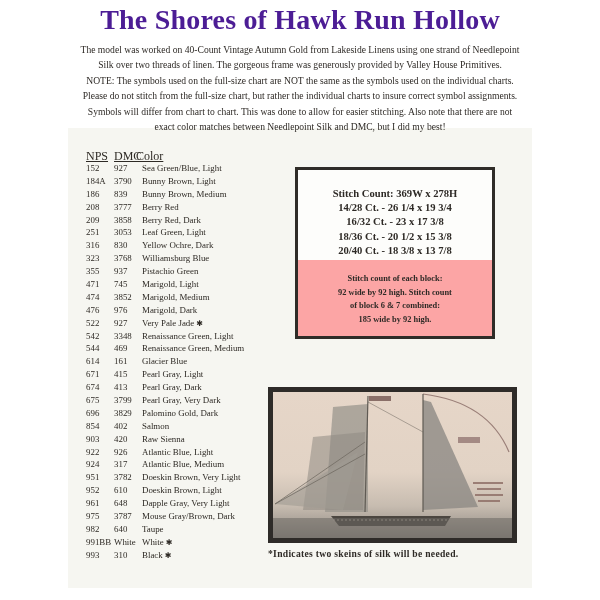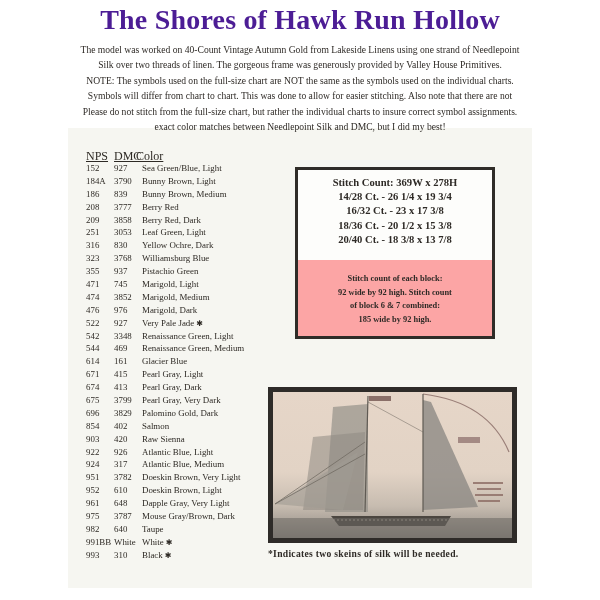--- a/index.html
+++ b/index.html
@@ -41,21 +41,21 @@
   .col-dmc { width: 28px; }
   .col-color { flex: 1; }
   .star { font-size: 8px; margin-left: 2px; }
 
   .stitch-box {
     position: absolute; left: 295px; top: 167px; width: 200px; height: 112px;
     border: 3px solid #2f2c28; background: #fdfdfb;
     font-family: "Liberation Serif", serif; font-weight: bold; color: #2e2a26;
     text-align: center;
   }
-  .stitch-box .lines { margin-top: 6px; font-size: 10.6px; line-height: 14.2px; }
+  .stitch-box .lines { margin-top: 17px; font-size: 10.6px; line-height: 14.2px; }
   .stitch-box .lines p { white-space: nowrap; }
 
   .block-box {
     position: absolute; left: 295px; top: 260px; width: 200px; height: 79px;
     border: 3px solid #2f2c28; border-top: none; background: #fca5a5;
     font-family: "Liberation Serif", serif; font-weight: bold; color: #2e2a26;
     text-align: center; font-size: 8.4px; line-height: 13.7px;
     padding-top: 12px;
   }
   .block-box p { white-space: nowrap; }
@@ -81,22 +81,22 @@
 
 <div class="paper"></div>
 <div class="paper-tint"></div>
 
 <h1 class="title">The Shores of Hawk Run Hollow</h1>
 
 <div class="intro">
   <p>The model was worked on 40-Count Vintage Autumn Gold from Lakeside Linens using one strand of Needlepoint</p>
   <p>Silk over two threads of linen.  The gorgeous frame was generously provided by Valley House Primitives.</p>
   <p>NOTE:  The symbols used on the full-size chart are NOT the same as the symbols used on the individual charts.</p>
+  <p>Please do not stitch from the full-size chart, but rather the individual charts to insure correct symbol assignments.</p>
   <p>Symbols will differ from chart to chart.  This was done to allow for easier stitching.  Also note that there are not</p>
-  <p>Please do not stitch from the full-size chart, but rather the individual charts to insure correct symbol assignments.</p>
   <p>exact color matches between Needlepoint Silk and DMC, but I did my best!</p>
 </div>
 
 <div class="legend">
   <div class="legend-head">
     <span class="h-nps">NPS</span>
     <span class="h-dmc">DMC</span>
     <span class="h-color">Color</span>
   </div>
   <div id="legend-rows">

